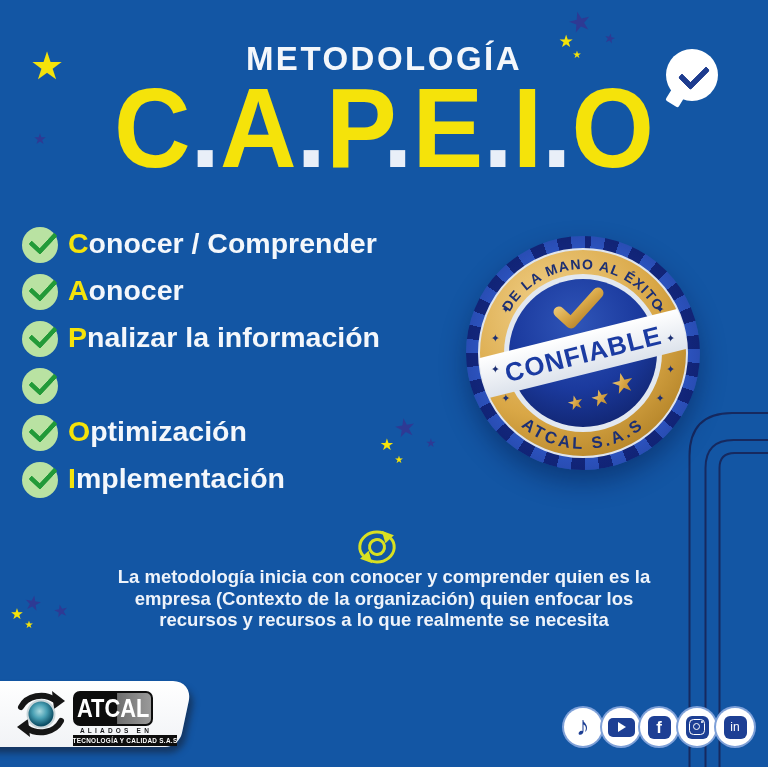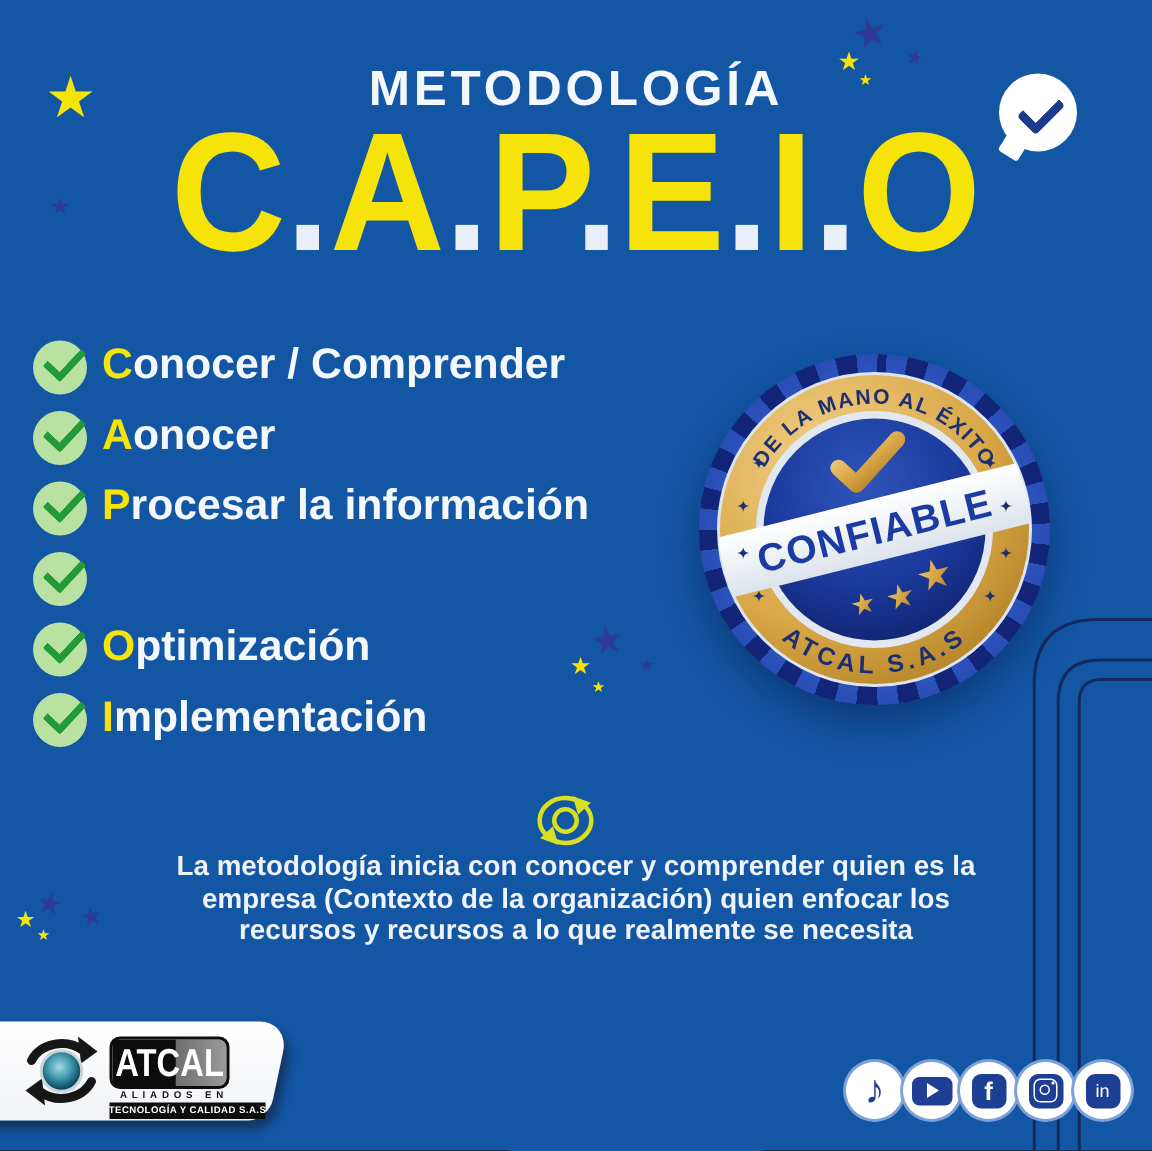--- a/index.html
+++ b/index.html
@@ -143,21 +143,21 @@
     <div class="row">
       <span class="tick"></span>
       <span class="txt"><span class="ini">C</span><span>onocer / Comprender</span></span>
     </div>
     <div class="row">
       <span class="tick"></span>
       <span class="txt"><span class="ini">A</span><span>onocer</span></span>
     </div>
     <div class="row">
       <span class="tick"></span>
-      <span class="txt"><span class="ini">P</span><span>rocesar la información</span></span>
+      <span class="txt"><span class="ini">P</span><span>nalizar la información</span></span>
     </div>
     <div class="row">
       <span class="tick"></span>
     </div>
     <div class="row">
       <span class="tick"></span>
       <span class="txt"><span class="ini">O</span><span>ptimización</span></span>
     </div>
     <div class="row">
       <span class="tick"></span>

